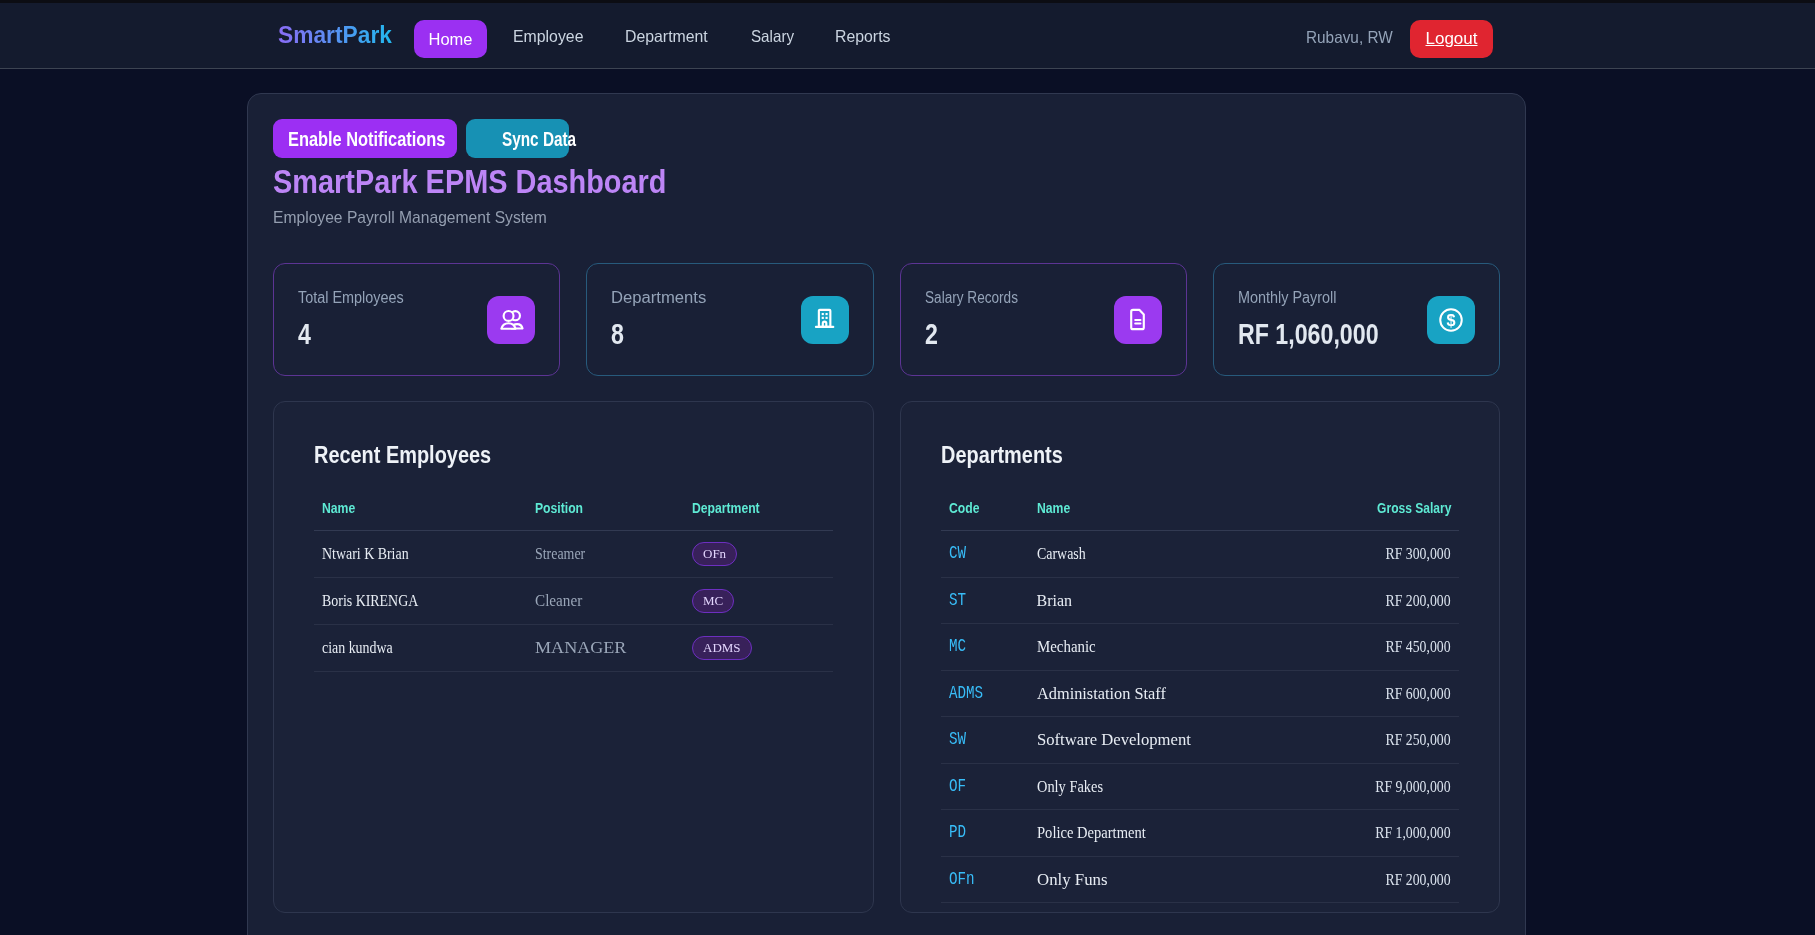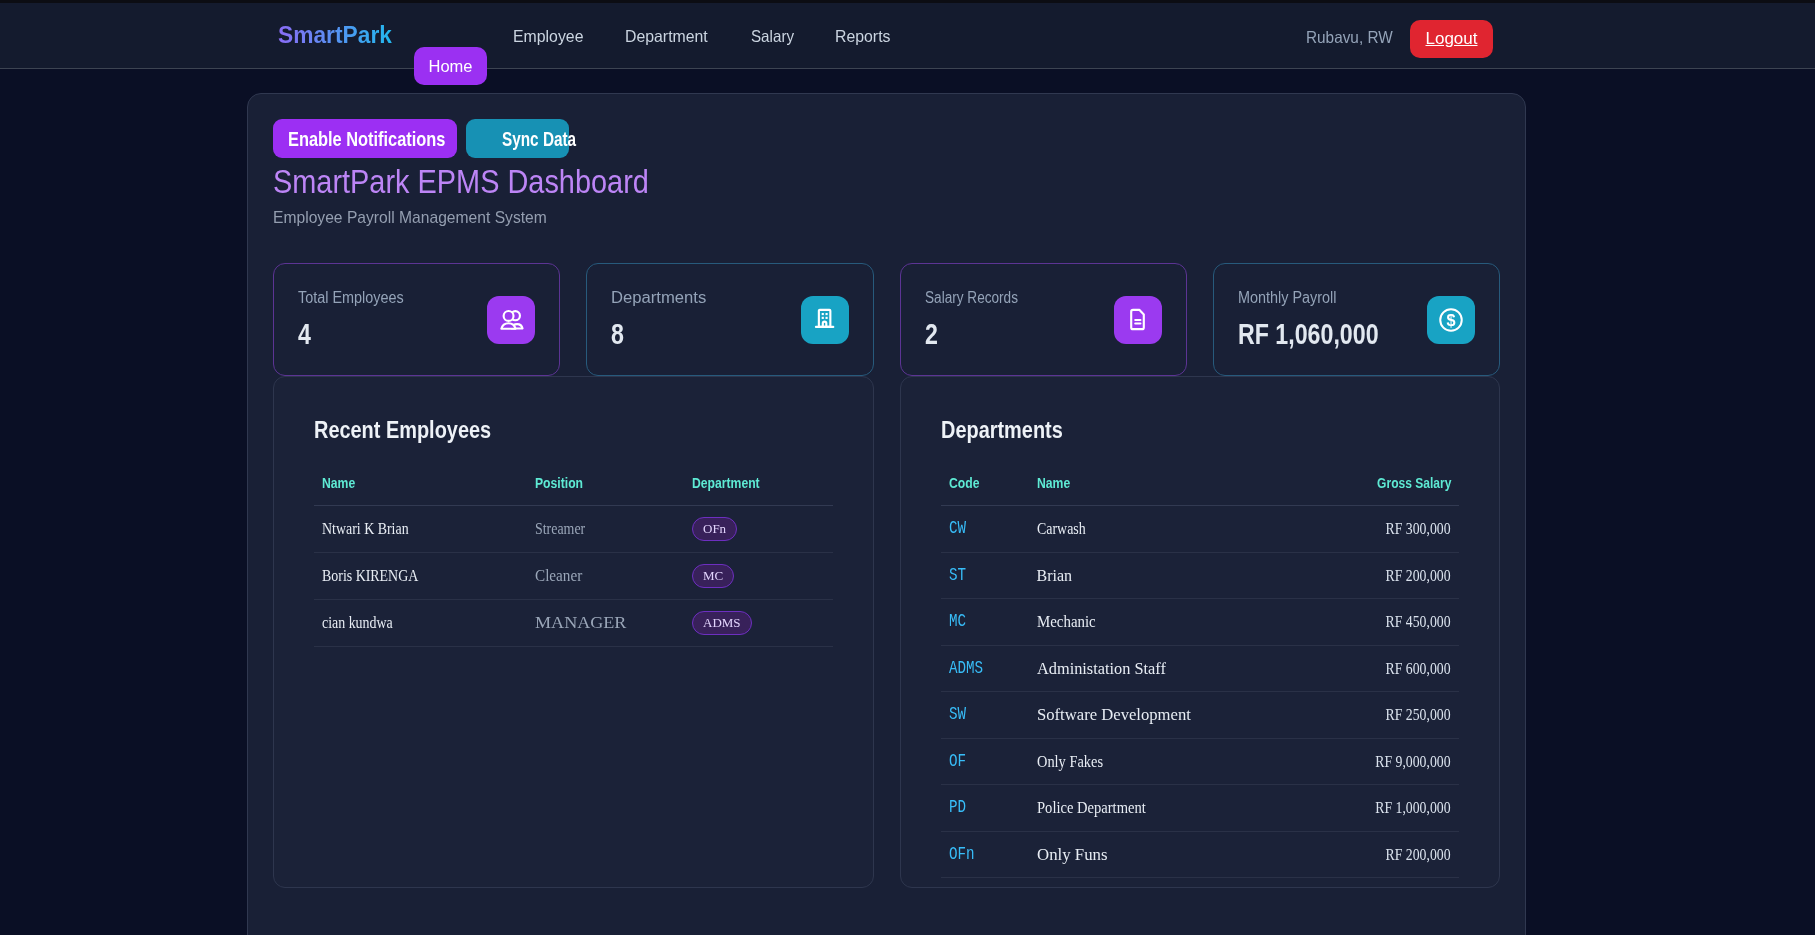--- a/index.html
+++ b/index.html
@@ -4,35 +4,35 @@
 <title>SmartPark EPMS</title>
 <style>
 * { box-sizing: border-box; margin: 0; padding: 0; }
 html,body { background:#0a0f25; font-family:"Liberation Sans",sans-serif; }
 .topstrip { height:3px; background:#0c0d13; }
 nav { height:66px; background:#141b2e; border-bottom:1px solid #3d4452; position:relative; }
 .abs { position:absolute; }
 .cx { display:inline-block; transform-origin:0 50%; }
 .cxr { display:inline-block; transform-origin:100% 50%; }
 .logo { left:278px; top:19px; transform-origin:0 50%; font-size:23px; font-weight:bold; background:linear-gradient(90deg,#8b6cf6,#22b8ee); -webkit-background-clip:text; background-clip:text; color:transparent; transform:scaleX(0.99); }
-.navbtn { left:414px; top:17px; width:73px; height:38px; background:#9b30f2; color:#fff; font-size:16.5px; line-height:38px; text-align:center; border-radius:10px;margin-top:27px; }
+.navbtn { left:414px; top:17px; width:73px; height:38px; background:#9b30f2; color:#fff; font-size:16.5px; line-height:38px; text-align:center; border-radius:10px; }
 .navlink { top:24px; color:#cbd5e1; font-size:16.5px; transform:scaleX(0.96); transform-origin:0 50%; }
 .loc { left:1306px; top:25px; color:#94a3b8; font-size:16.5px; transform:scaleX(0.93); transform-origin:0 50%; }
 .logout { left:1410px; top:17px; width:83px; height:38px; background:#e02530; color:#fff; font-size:17px; line-height:38px; text-align:center; border-radius:10px;text-decoration:underline; }
 .card { margin-left:247px; width:1279px; margin-top:24px; background:#192036; border:1px solid #303850; border-radius:14px; padding:25px; min-height:870px; }
 .btnrow { display:flex; gap:9px; margin-bottom:4px; }
 .btn { height:39px; color:#fff; font-weight:bold; font-size:21px; line-height:39px; text-align:left; padding-left:15px; border-radius:9px; white-space:nowrap; }
 .btn-purple { background:#9c2ff3; width:184px; }
 .btn-teal { background:#1791b4; width:103px;padding-left:36px; }
 .btn span { display:inline-block; transform:scaleX(0.78); transform-origin:0 50%; }
-h1 { font-size:34px; line-height:38px; font-weight:normal; color:#bd85f6; margin:0; }
+h1 { font-size:34px; line-height:38px; font-weight:bold; color:#bd85f6; margin:0; }
 h1 span { display:inline-block; transform:scaleX(0.85); transform-origin:0 50%; }
 .subtitle { color:#949eb0; font-size:17px; line-height:19px; margin:8px 0 36px; }
 .subtitle span { display:inline-block; transform:scaleX(0.92); transform-origin:0 50%; }
-.stats { display:grid; grid-template-columns:repeat(4,1fr); gap:26px; }
+.stats { display:grid; grid-template-columns:repeat(4,1fr); gap:26px; margin-bottom:25px; }
 .stat { height:113px; border-radius:12px; background:#192036; padding:24px; display:flex; justify-content:space-between; }
 .stat.p { border:1px solid #5c3494; }
 .stat.c { border:1px solid #275a7c; }
 .stat .label { color:#94a3b8; font-size:16px; line-height:19px; margin-bottom:10px; white-space:nowrap; }
 .stat .label span { display:inline-block; transform:scaleX(0.9); transform-origin:0 50%; }
 .stat .value { color:#e2e8f0; font-size:29px; line-height:34px; font-weight:bold; white-space:nowrap; }
 .stat .value span { display:inline-block; transform:scaleX(0.8); transform-origin:0 50%; }
 .icbox { width:48px; height:48px; border-radius:12px; display:flex; align-items:center; justify-content:center; align-self:center; flex:none; }
 .icbox.p { background:#9b3af0; }
 .icbox.c { background:#18a3c4; }

